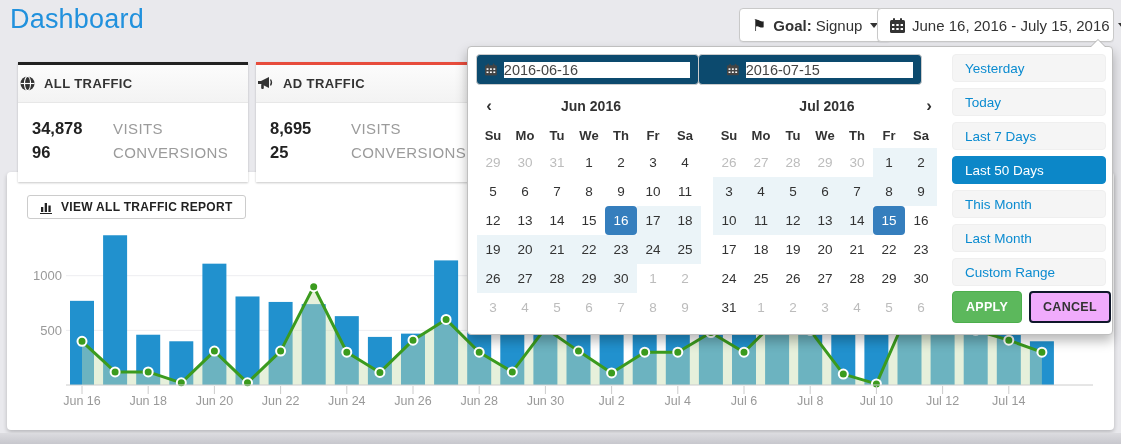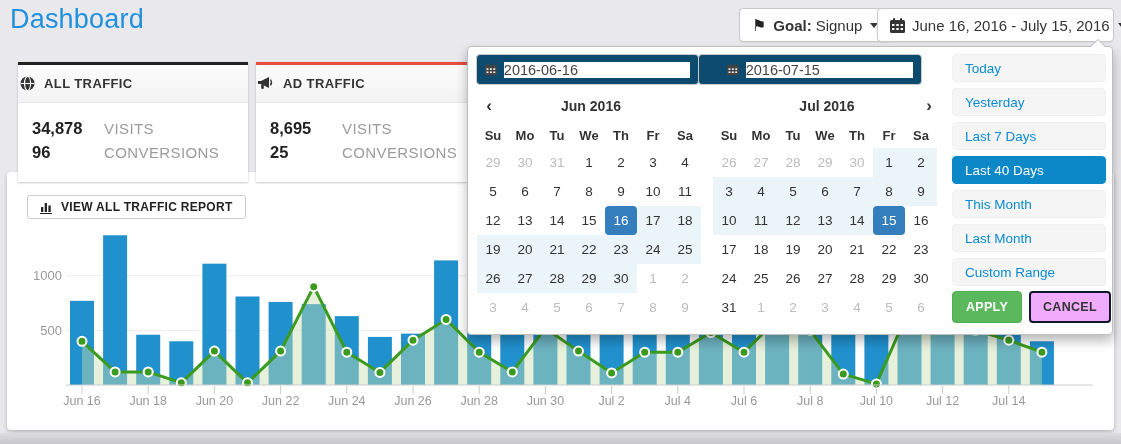--- a/index.html
+++ b/index.html
@@ -45,21 +45,21 @@
   .card.c1 { left:256px; }
   .card-head {
     display:flex; align-items:center; gap:9px;
     padding:11px 2px; background:linear-gradient(#fcfcfc,#f3f3f3);
     border-bottom:1px solid #e7e7e7;
     font-size:13px; font-weight:700; color:#333; letter-spacing:.4px;
   }
   .card-body { padding:11px 14px 15px; }
   .stat-row { display:flex; align-items:baseline; margin:5px 0; }
   .stat-num { width:72px; font-weight:700; font-size:16.5px; color:#222; }
-  .stat-lbl { font-size:15px; color:#9b9b9b; letter-spacing:.4px; }
+  .stat-lbl { margin-left:9px; font-size:15px; color:#9b9b9b; letter-spacing:.4px; }
 
   
   .chart-card {
     position:absolute; left:7px; top:172px; width:1107px; height:258px;
     background:#fff; border-radius:4px; box-shadow:0 2px 4px rgba(0,0,0,.22);
     z-index:0;
   }
   .view-btn {
     position:absolute; left:27px; top:195px; height:24px; z-index:2;
     display:flex; align-items:center; gap:7px; padding:0 12px;
@@ -459,24 +459,24 @@
           <div class="day off">1</div>
           <div class="day off">2</div>
           <div class="day off">3</div>
           <div class="day off">4</div>
           <div class="day off">5</div>
           <div class="day off">6</div>
         </div>
     </div>
 
     <ul class="ranges">
+        <li>Yesterday</li>
         <li>Today</li>
-        <li>Yesterday</li>
         <li>Last 7 Days</li>
-        <li class="active">Last 40 Days</li>
+        <li class="active">Last 50 Days</li>
         <li>This Month</li>
         <li>Last Month</li>
         <li>Custom Range</li>
       </ul>
 
     <div class="drp-btns">
       <button class="btn-apply">APPLY</button>
       <button class="btn-cancel">CANCEL</button>
     </div>
   </div>

